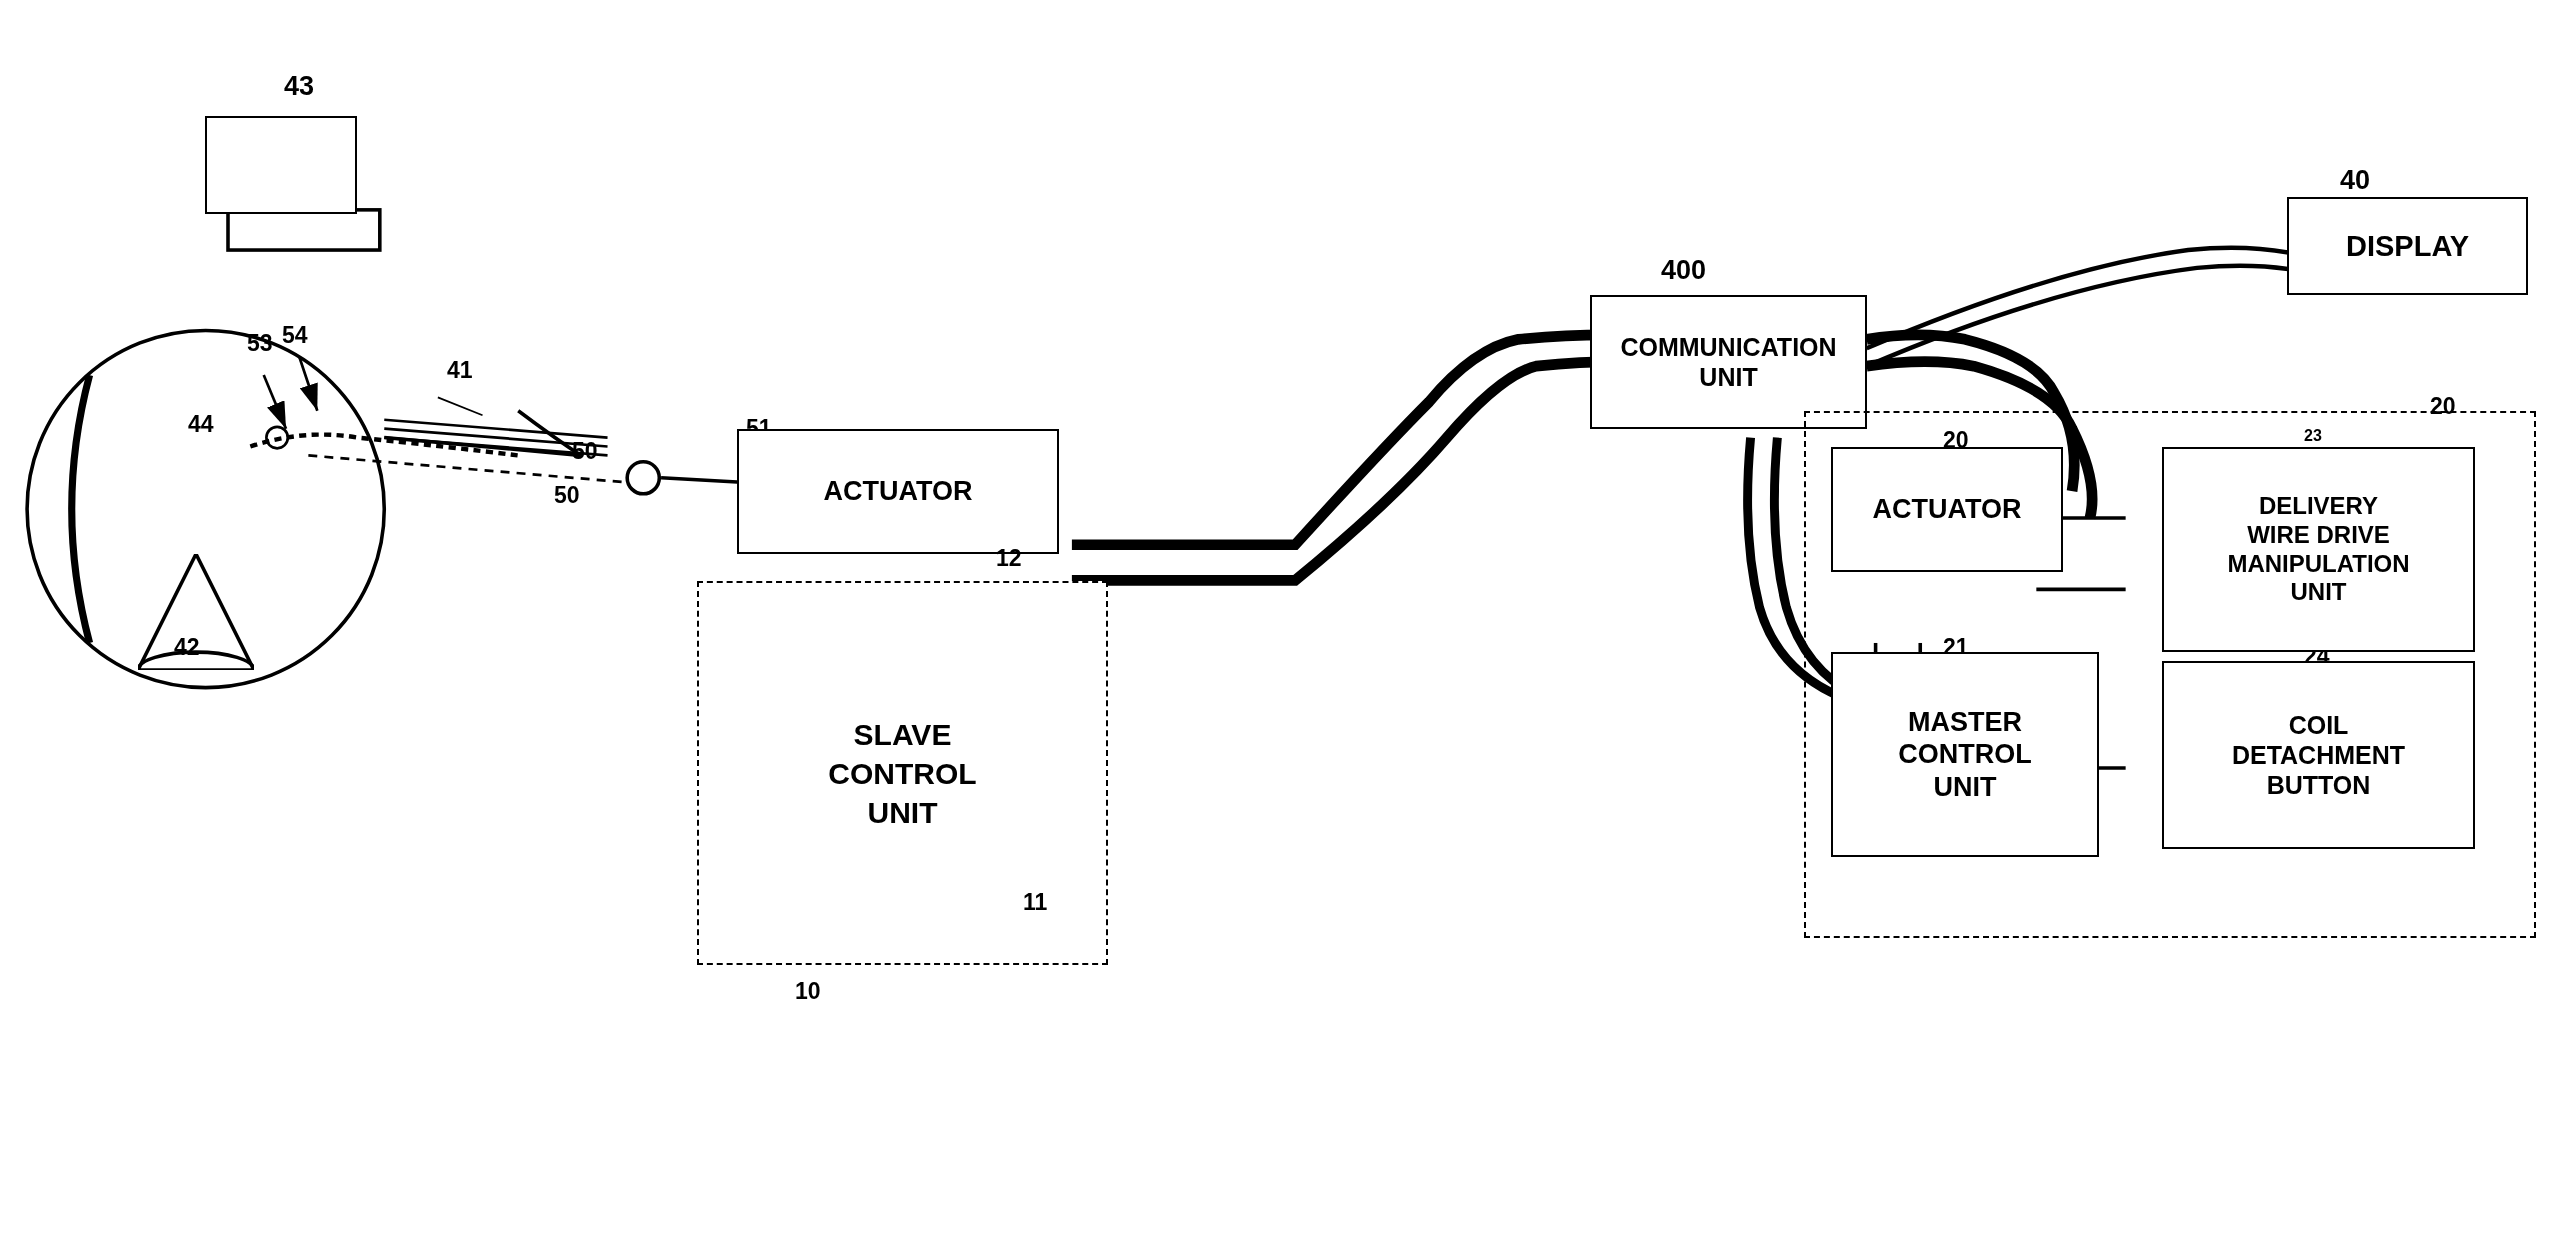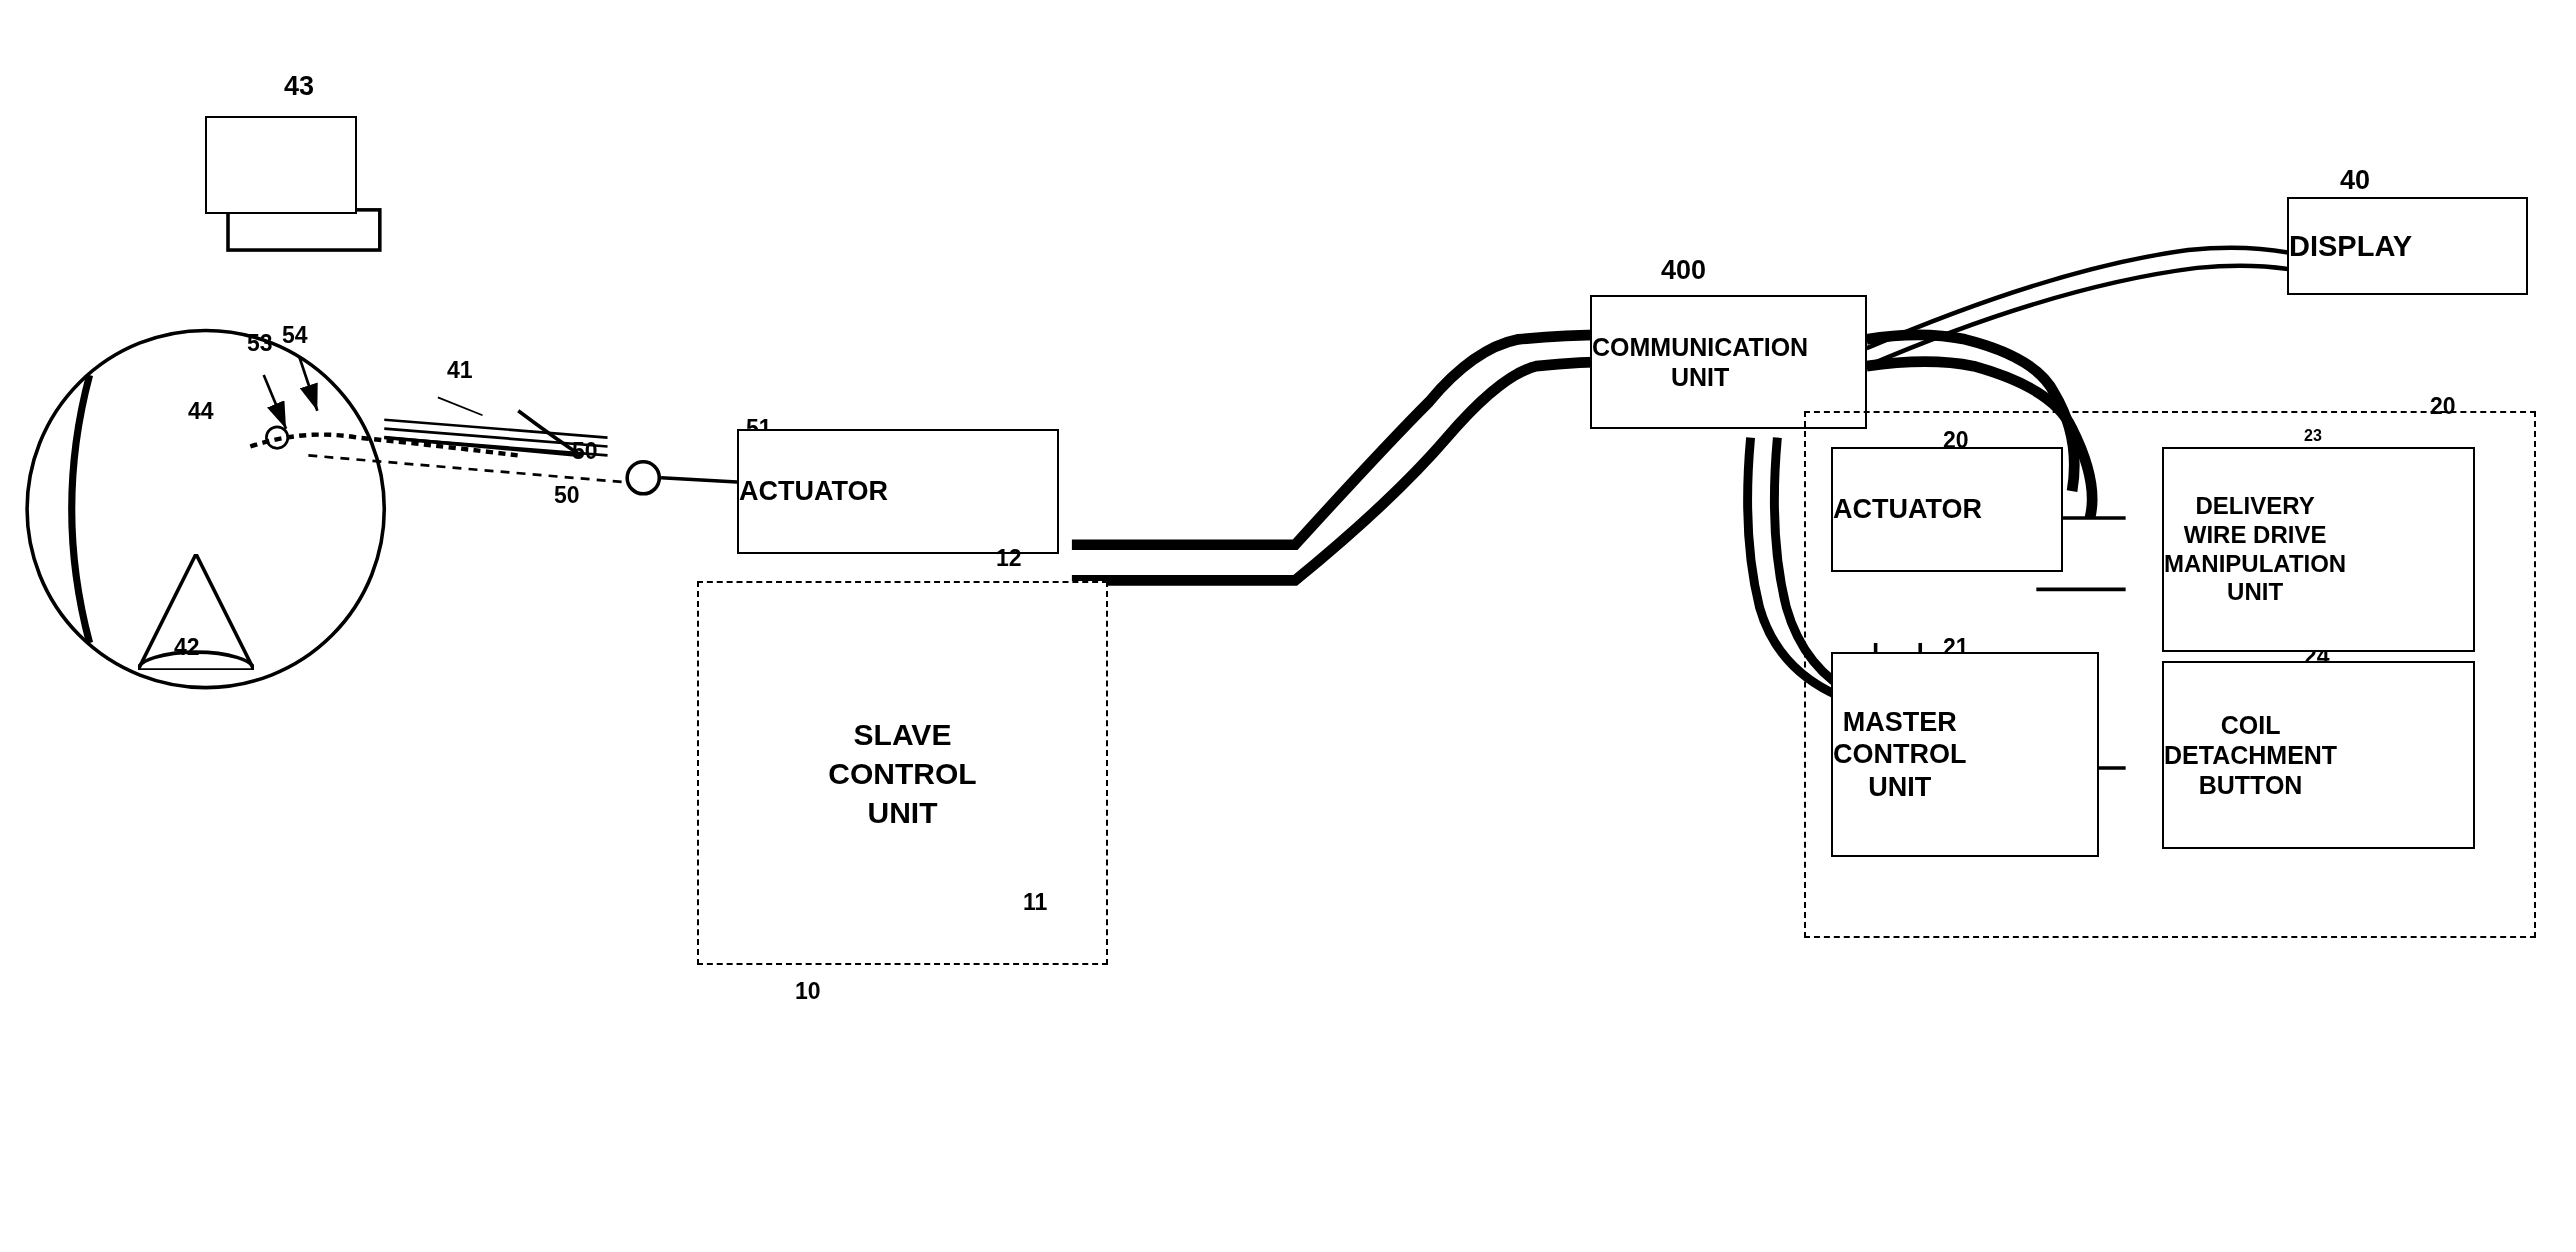--- a/index.html
+++ b/index.html
@@ -15,21 +15,21 @@
       width: 2576px;
       height: 1252px;
       background: #ffffff;
     }
     .box {
       position: absolute;
       border: 2.7px solid #000;
       background: #fff;
       display: flex;
       align-items: center;
-      justify-content: flex-start;
+      justify-content: center;
       text-align: center;
       font-weight: bold;
       font-size: 25px;
       line-height: 1.2;
     }
     .box-dashed {
       border: 2.7px dashed #000;
     }
     .label {
       position: absolute;
@@ -127,21 +127,21 @@
   <div class="label" style="left:1661px; top:255px;">400</div>
 
   <div class="box" style="left:1590px; top:295px; width:277px; height:134px; font-size:25px; text-align:center;">
     <span>COMMUNICATION<br>UNIT</span>
   </div>
 
   <div class="label" style="left:247px; top:330px; font-size:23px;">53</div>
 
   <div class="label" style="left:282px; top:322px; font-size:23px;text-align:right;">54</div>
 
-  <div class="label" style="left:188px; top:398px; font-size:23px;">44</div>
+  <div class="label" style="left:188px; top:411px; font-size:23px;">44</div>
 
   <div class="label" style="left:447px; top:357px; font-size:23px;">41</div>
 
   <div class="label" style="left:174px; top:634px; font-size:23px;">42</div>
 
   <div style="position:absolute; left:138px; top:554px; width:116px; height:116px;">
     <svg width="116" height="116" viewBox="0 0 130 130">
       <polygon points="65,0 130,130 0,130" fill="none" stroke="#000" stroke-width="4"></polygon>
       <ellipse cx="65" cy="130" rx="65" ry="20" fill="none" stroke="#000" stroke-width="4"></ellipse>
     </svg>

